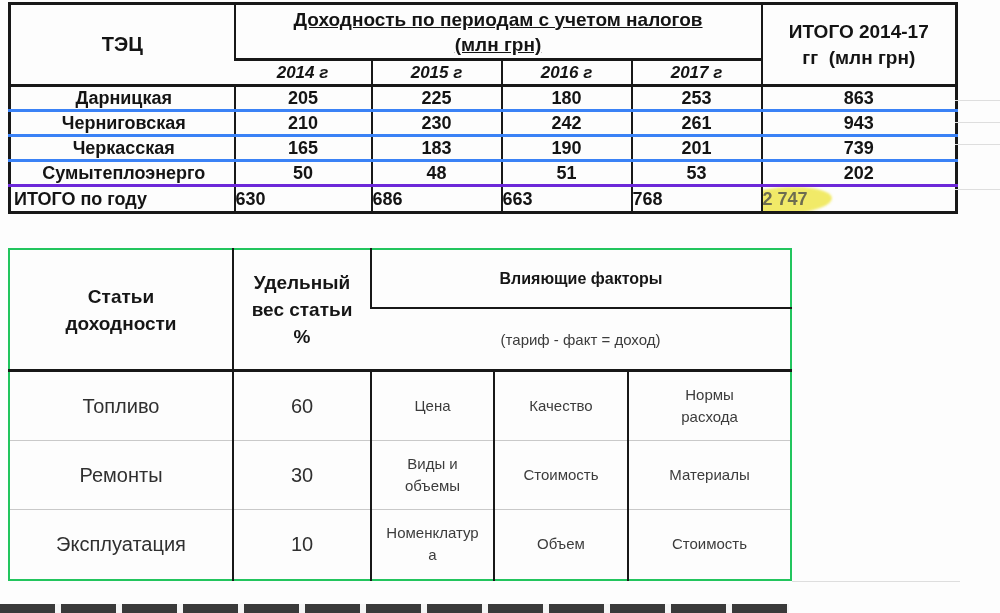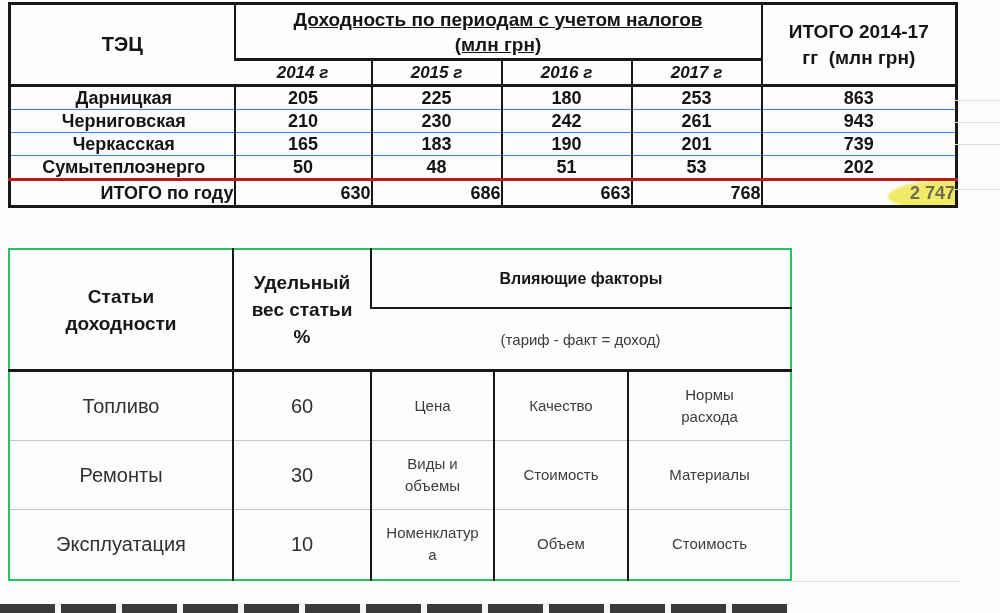--- a/index.html
+++ b/index.html
@@ -10,23 +10,23 @@
   
   table{border-collapse:collapse;table-layout:fixed;}
   .t1{position:absolute;left:8px;top:2px;width:947px;border:3px solid #181818;color:#141414;font-weight:bold;}
   .t1 th,.t1 td{border-left:2px solid #181818;padding:0;overflow:hidden;}
   .t1 th:first-child,.t1 td:first-child{border-left:none;}
   .t1 .h-tec{font-size:20px;text-align:center;vertical-align:middle;border-bottom:3px solid #181818;}
   .t1 .h-period{font-size:19px;line-height:25px;text-align:center;vertical-align:middle;border-bottom:3px solid #181818;height:53px;text-decoration:underline;}
   .t1 .h-total{font-size:19px;line-height:26px;text-align:center;vertical-align:middle;border-bottom:3px solid #181818;margin-left:28px;}
   .t1 tr.years th{font-size:17px;line-height:20px;text-align:center;height:23px;border-bottom:3px solid #181818;font-style:italic;}
   .t1 tr.data td{font-size:18px;line-height:20px;height:22px;text-align:center;vertical-align:middle;}
-  .t1 tr.data + tr.data td{border-top:1px solid #3b82f6;text-align:center;}
+  .t1 tr.data + tr.data td{border-top:3px solid #3b82f6;text-align:center;}
   .t1 td.c-name{text-align:left;padding-left:3px;}
-  .t1 tr.total-row td{font-size:18px;height:24px;text-align:right;vertical-align:middle;border-top:3px solid #b91c1c;}
+  .t1 tr.total-row td{font-size:18px;height:24px;text-align:left;vertical-align:middle;border-top:3px solid #6d28d9;}
 
   .hl-wrap{position:relative;display:inline-block;}
   .hl{position:absolute;left:-22px;right:-24px;top:-2px;bottom:-4px;border-radius:50%;
       transform:rotate(-3deg);filter:blur(1.2px);opacity:.92;}
   .hl-text{position:relative;color:#6d6d50;}
 
   
   .t2{position:absolute;left:8px;top:248px;width:782px;border:2px solid #22c55e;color:#303030;}
   .t2 th,.t2 td{border-left:2px solid #181818;padding:0;overflow:hidden;text-align:center;vertical-align:middle;}
   .t2 th:first-child,.t2 td:first-child{border-left:none;}

